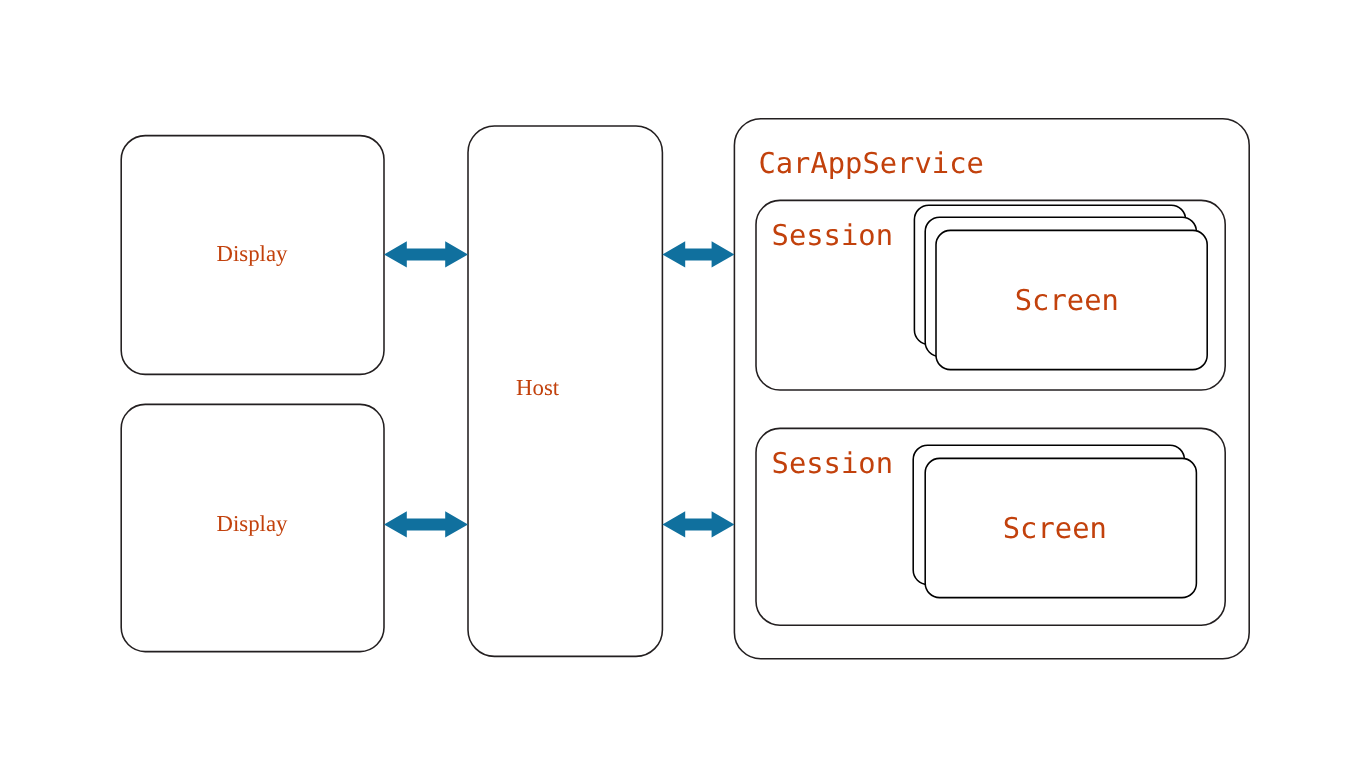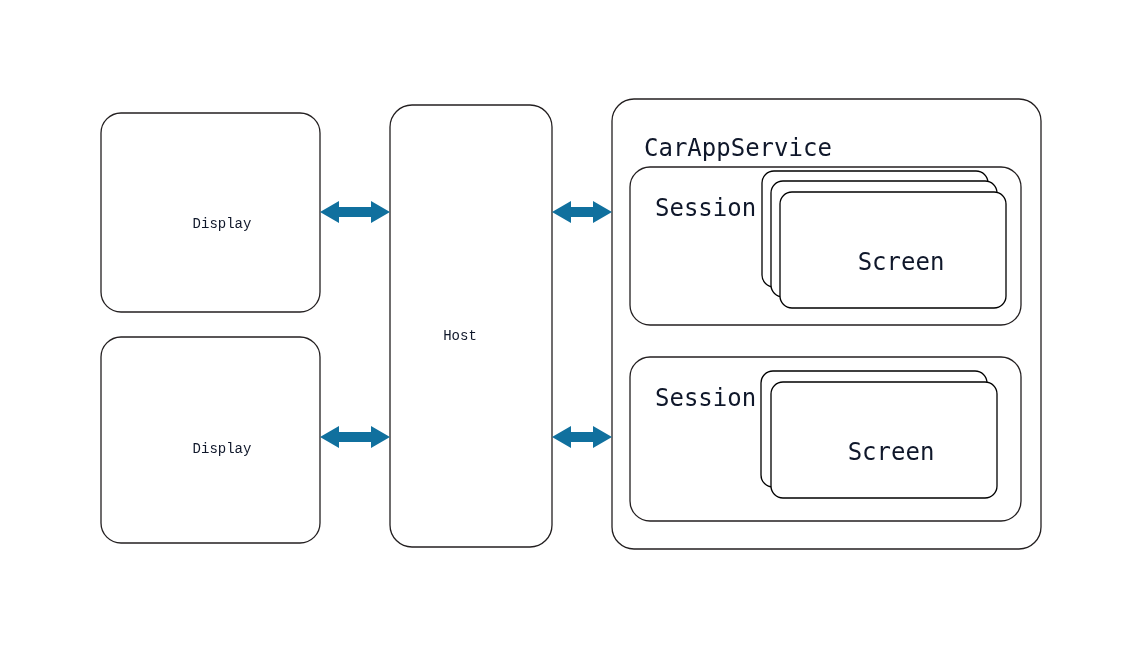--- a/index.html
+++ b/index.html
@@ -35,29 +35,29 @@
     fill: #ffffff;
     stroke: #000000;
     stroke-width: 1.3;
   }
   .arrow-shape {
     fill: #10709e;
     stroke: none;
   }
   .label {
     position: absolute;
-    margin: 12px;
+    margin: 0;
     padding: 0;
-    color: #0f172a;
+    color: #c2410c;
     white-space: pre;
     user-select: none;
   }
   .label-sans {
-    font-family: Liberation Mono, monospace;
-    font-size: 14px;
+    font-family: Liberation Serif, serif;
+    font-size: 19px;
     line-height: 19px;
     letter-spacing: 0px;
   }
   .label-mono {
     font-family: "DejaVu Sans Mono", monospace;
     font-size: 24px;
     line-height: 24px;
     letter-spacing: 0px;
   }
   .centered {

